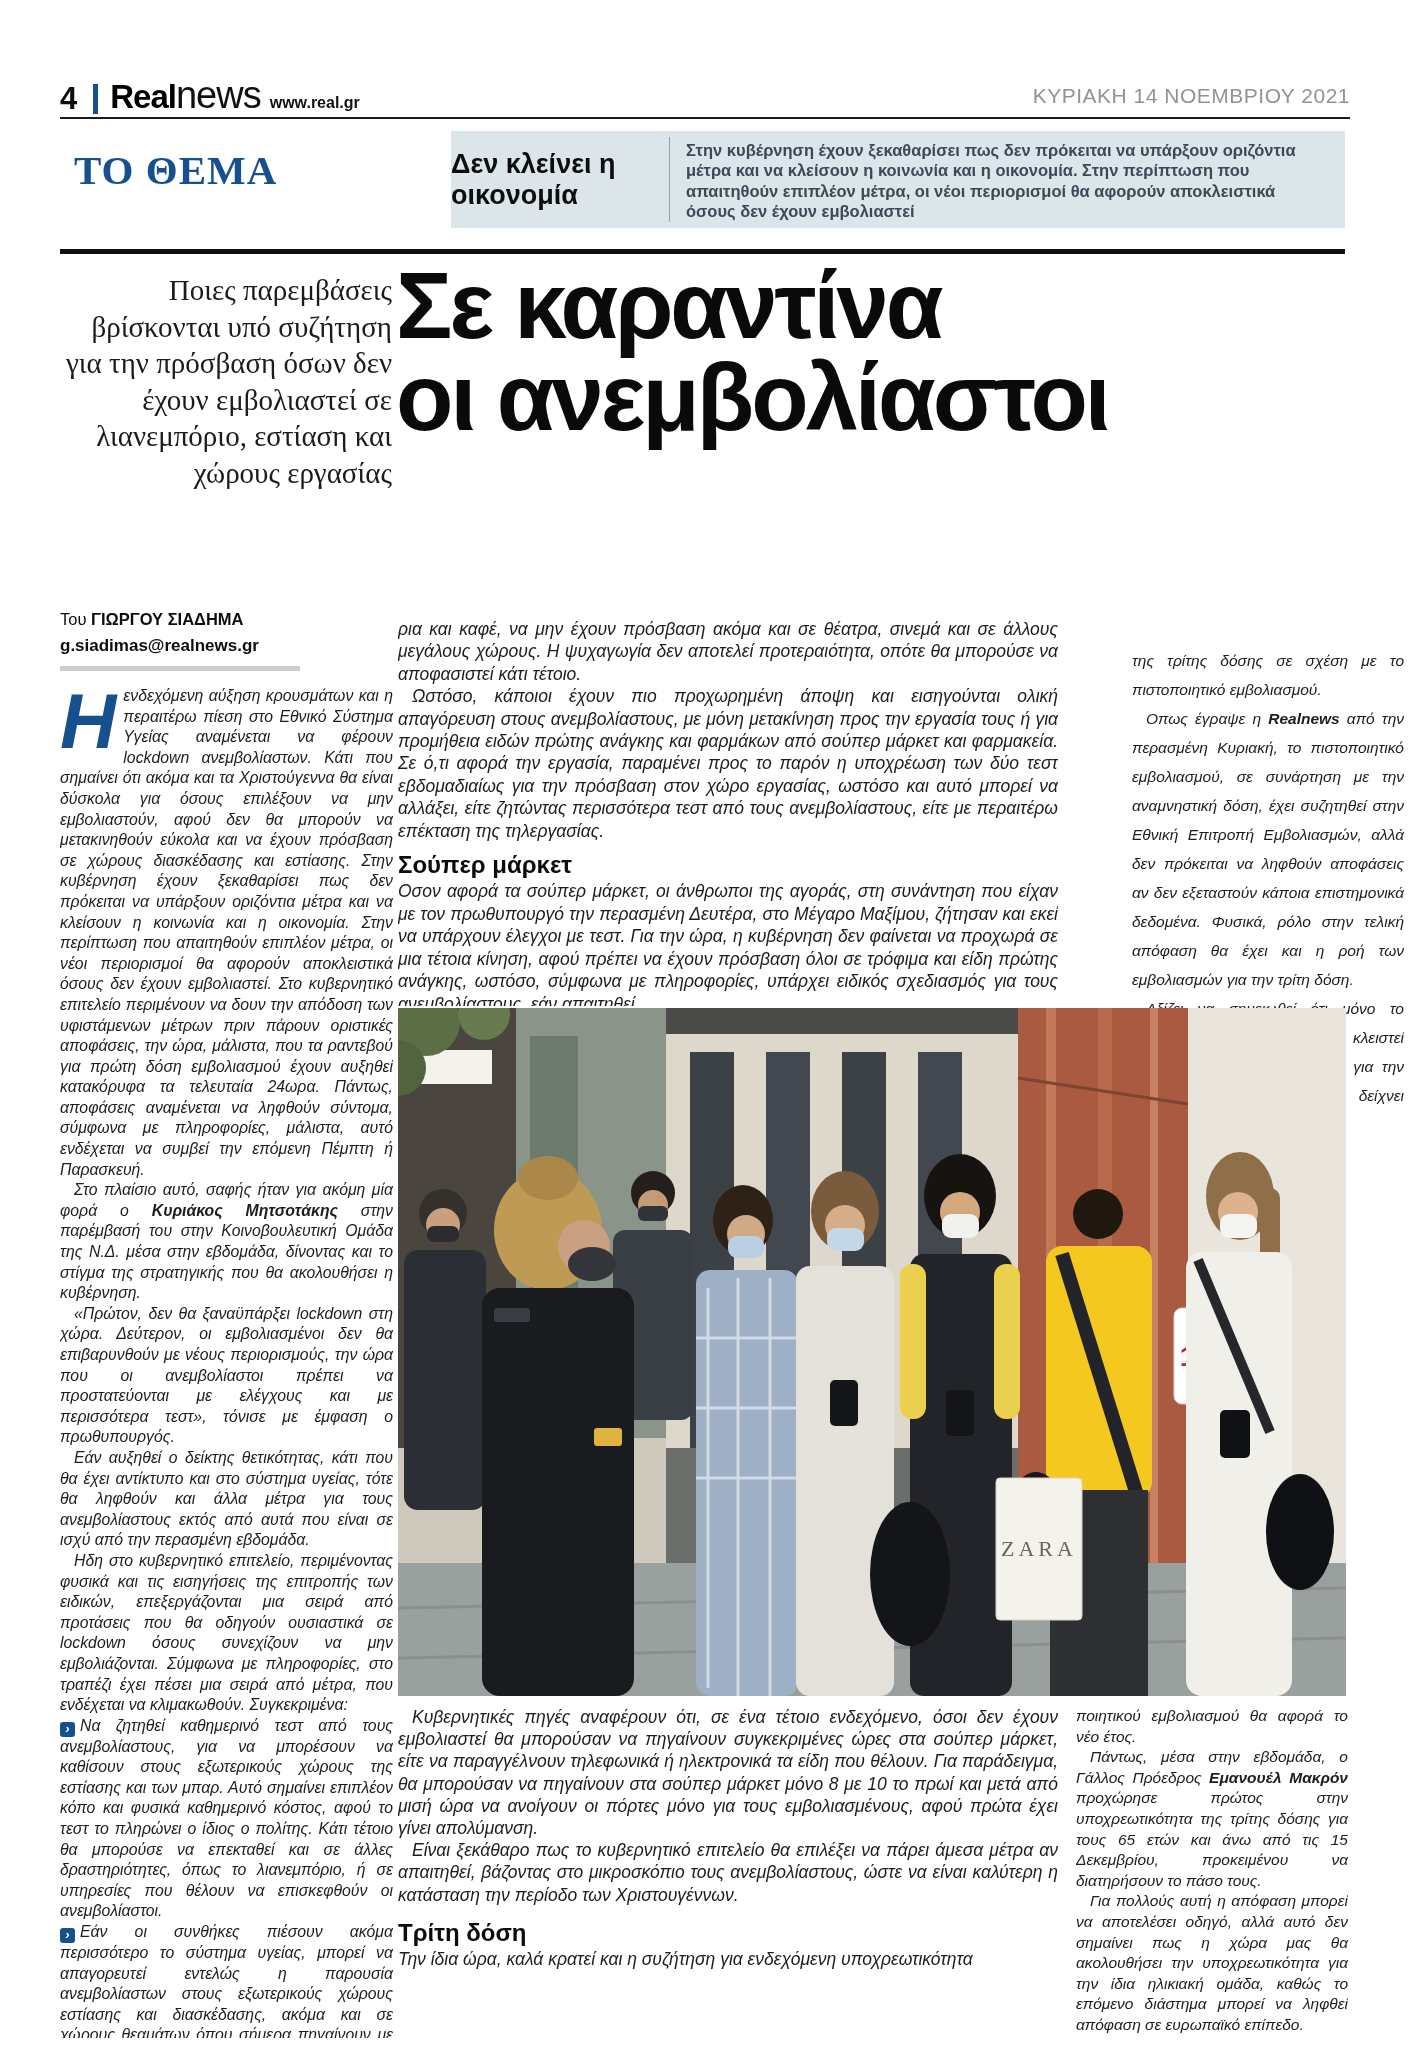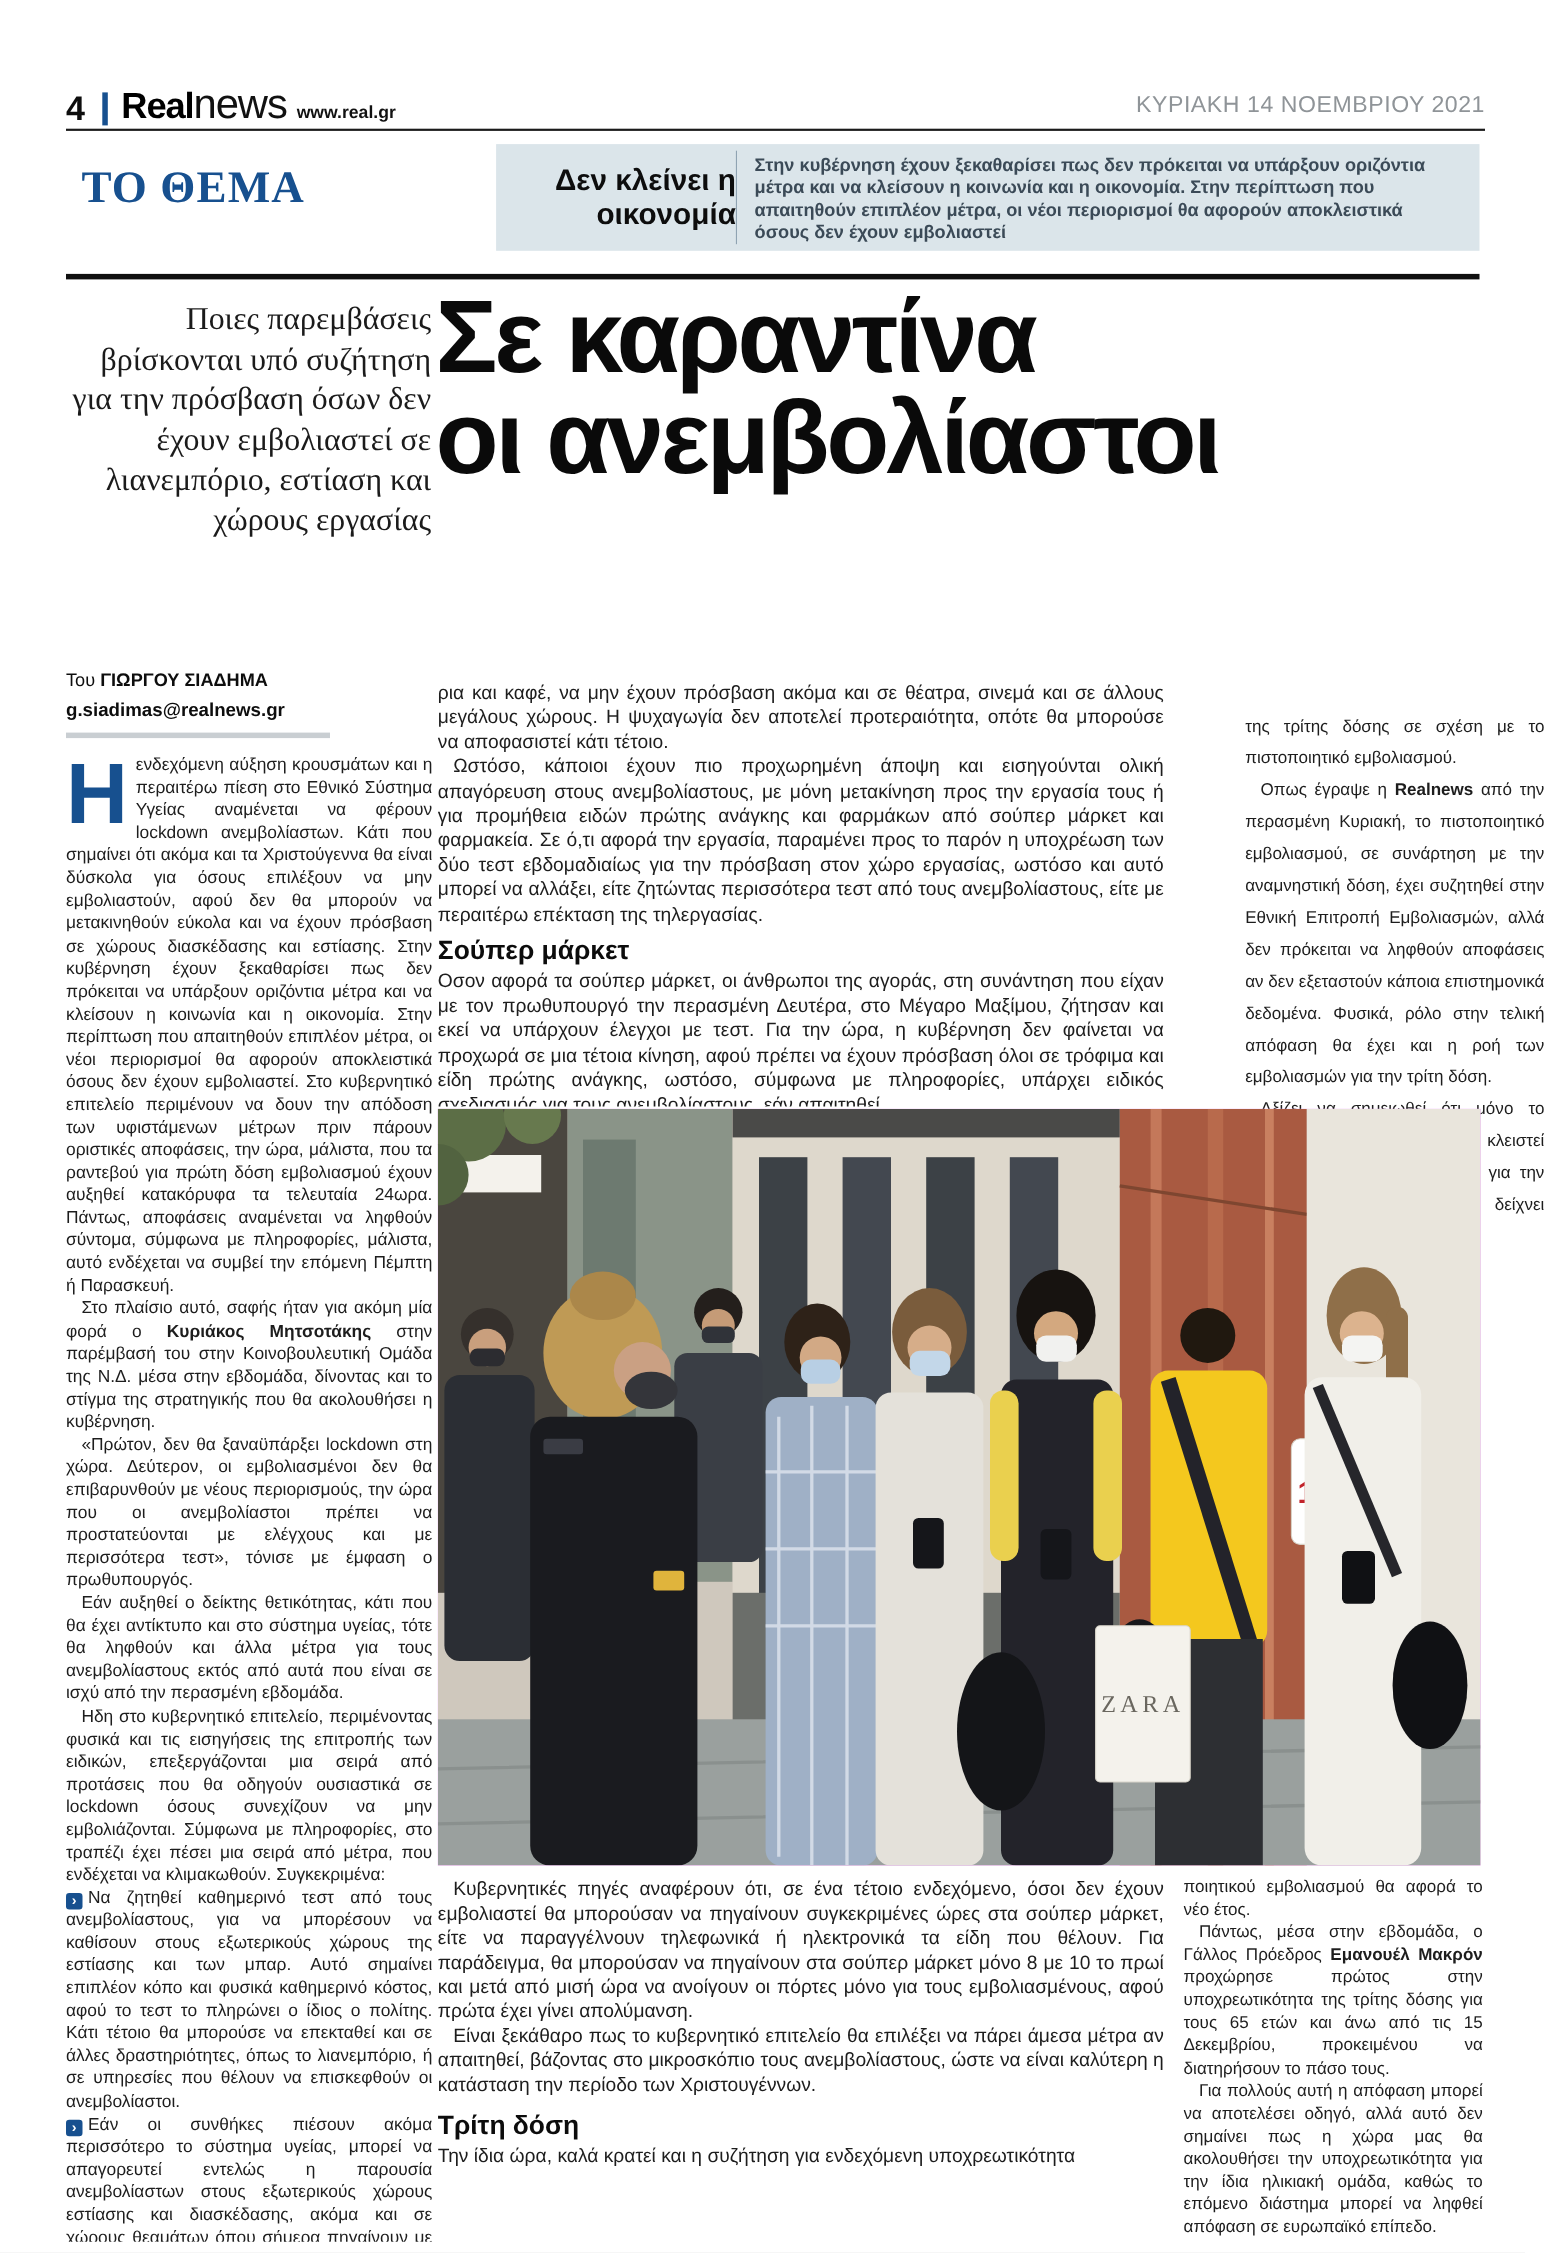--- a/index.html
+++ b/index.html
@@ -16,41 +16,41 @@
   #brand .b2{font-size:38px;font-weight:normal;color:#111;letter-spacing:-1px;}
   #site{font-size:16px;font-weight:bold;color:#111;margin-left:9px;line-height:1.4;margin-top:45px;}
   #hdr-date{right:64px;top:84px;font-size:21px;color:#8f9498;letter-spacing:.5px;}
   #hdr-rule{left:60px;top:117px;width:1290px;height:2px;background:#1b1b1b;}
 
   
   #tothema{left:74px;top:146px;font-family:"Liberation Serif",serif;font-weight:bold;
            font-size:41px;color:#17508f;letter-spacing:1px;}
   #infobox{left:451px;top:131px;width:894px;height:97px;background:#dbe5ea;display:flex;align-items:stretch;}
   .ib-title{width:218px;display:flex;flex-direction:column;justify-content:center;align-items:center;
-            font-size:27px;font-weight:bold;color:#0d0d0d;line-height:1.12;text-align:right;}
+            font-size:27px;font-weight:bold;color:#0d0d0d;line-height:1.12;text-align:left;}
   .ib-div{width:1px;background:#8fa3b2;margin:6px 0;}
   .ib-text{flex:1;padding:9px 20px 8px 16px;font-size:16.5px;font-weight:bold;color:#3b4a57;line-height:1.24;}
 
   #rule-black{left:60px;top:249px;width:1285px;height:5px;background:#101010;}
 
   
   #standfirst{left:58px;top:272px;width:334px;font-family:"Liberation Serif",serif;
               font-size:29px;line-height:1.26;text-align:right;color:#1b1b1b;}
   #headline{left:396px;top:260px;width:1000px;font-weight:bold;color:#0a0a0a;
             font-size:94px;line-height:92px;letter-spacing:-3px;}
 
   
   #byline{left:60px;top:606px;width:300px;font-size:16.5px;line-height:1.6;color:#0d0d0d;}
   #byline .nm{font-weight:bold;}
   #byline .em{font-weight:bold;font-size:17px;}
   #byline-rule{left:60px;top:666px;width:240px;height:5px;background:#c9ced2;}
 
   
   .bodytxt{text-align:justify;color:#1d1d1d;}
-  .bodytxt p{margin:0;}
+  .bodytxt p{margin:0;font-style:italic;}
   .ind{text-indent:14px;}
   #col1{left:60px;top:686px;width:333px;height:1352px;overflow:hidden;
         font-size:15.8px;line-height:20.6px;}
   #dropcap{float:left;font-size:78px;line-height:60px;font-weight:bold;color:#17508f;
            margin:5px 7px 0 0;}
   .b-ico{display:inline-block;width:15px;height:15px;background:#17508f;color:#fff;border-radius:3px;
          font-size:13px;line-height:14px;text-align:center;font-weight:bold;margin-right:5px;vertical-align:-2px;}
 
   #midcol{left:398px;top:618px;width:660px;height:388px;overflow:hidden;
           font-size:17.5px;line-height:22.4px;}

